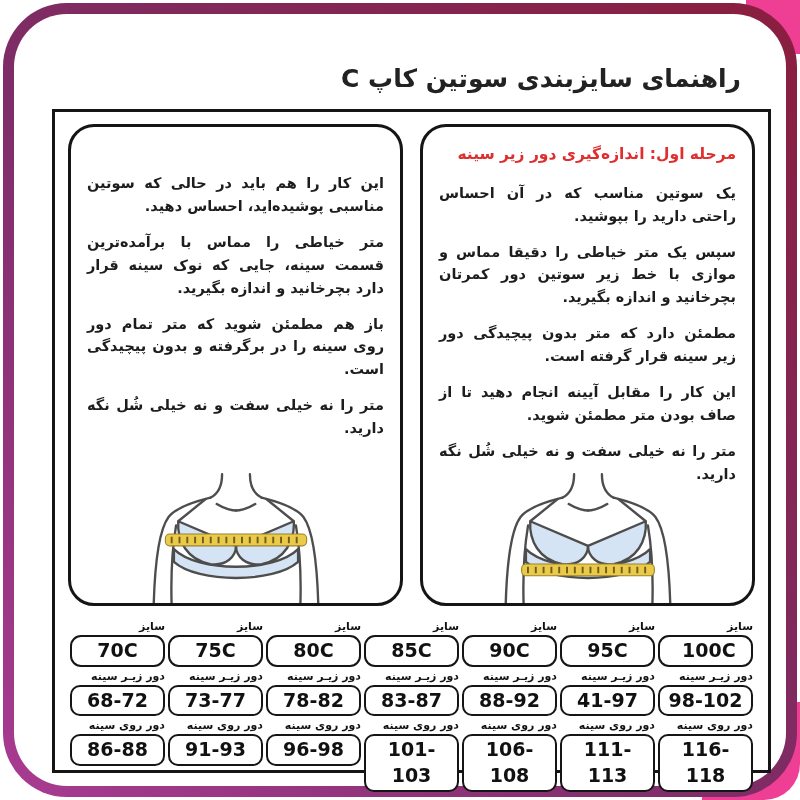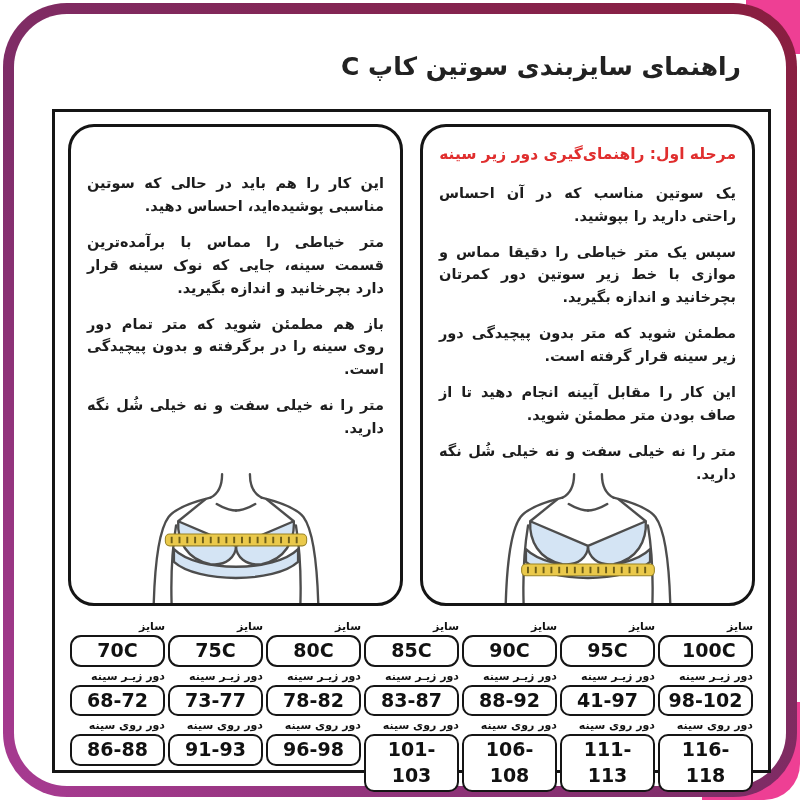--- a/index.html
+++ b/index.html
@@ -13,21 +13,21 @@
   .pink-br{position:absolute;bottom:0;right:0;width:98px;height:98px;background:#ee3f94;border-bottom-right-radius:36px;}
   
   .card{
     position:absolute;inset:3px;border-radius:64px;
     border:11px solid transparent;
     background:linear-gradient(#fff,#fff) padding-box,
                linear-gradient(225deg,#8a1e3e 0%,#7e2d68 55%,#a83b92 100%) border-box;
     box-sizing:border-box;
   }
   .title{
-    position:absolute;top:38px;right:45px;direction:rtl;
+    position:absolute;top:50px;right:45px;direction:rtl;
     font-size:25px;font-weight:bold;color:#222;letter-spacing:0;
   }
   .main-box{
     position:absolute;left:38px;top:95px;width:719px;height:664px;
     border:3px solid #151515;box-sizing:border-box;
     padding:12px 13px 0;display:flex;flex-direction:column;background:#fff;
   }
   .panels{display:flex;direction:rtl;gap:17px;height:482px;flex:none;}
   .panel{
     flex:1;border:3px solid #151515;border-radius:26px;background:#fff;
@@ -56,24 +56,24 @@
 
 <div class="card">
 
   <div class="title">راهنمای سایزبندی سوتین کاپ C</div>
 
   <div class="main-box">
 
     <div class="panels">
 
       <div class="panel step1">
-        <h2>مرحله اول: راهنمای‌گیری دور زیر سینه</h2>
+        <h2>مرحله اول: اندازه‌گیری دور زیر سینه</h2>
         <p>یک سوتین مناسب که در آن احساس راحتی دارید را بپوشید.</p>
         <p>سپس یک متر خیاطی را دقیقا مماس و موازی با خط زیر سوتین دور کمرتان بچرخانید و اندازه بگیرید.</p>
-        <p>مطمئن شوید که متر بدون پیچیدگی دور زیر سینه قرار گرفته است.</p>
+        <p>مطمئن دارد که متر بدون پیچیدگی دور زیر سینه قرار گرفته است.</p>
         <p>این کار را مقابل آیینه انجام دهید تا از صاف بودن متر مطمئن شوید.</p>
         <p>متر را نه خیلی سفت و نه خیلی شُل نگه دارید.</p>
         <svg class="illu" viewBox="0 0 224 128" width="240" height="137" aria-hidden="true">
           <g stroke="#4d4d4d" stroke-width="2.2" fill="none" stroke-linecap="round">
             <path d="M99,2 C99,13 96,20 88,24"></path>
             <path d="M125,2 C125,13 128,20 136,24"></path>
             <path d="M88,24 C72,28 56,33 49,42 C40,54 36,86 35,128"></path>
             <path d="M56,50 C52,74 51,102 52,128"></path>
             <path d="M136,24 C152,28 168,33 175,42 C184,54 188,86 189,128"></path>
             <path d="M168,50 C172,74 173,102 172,128"></path>

